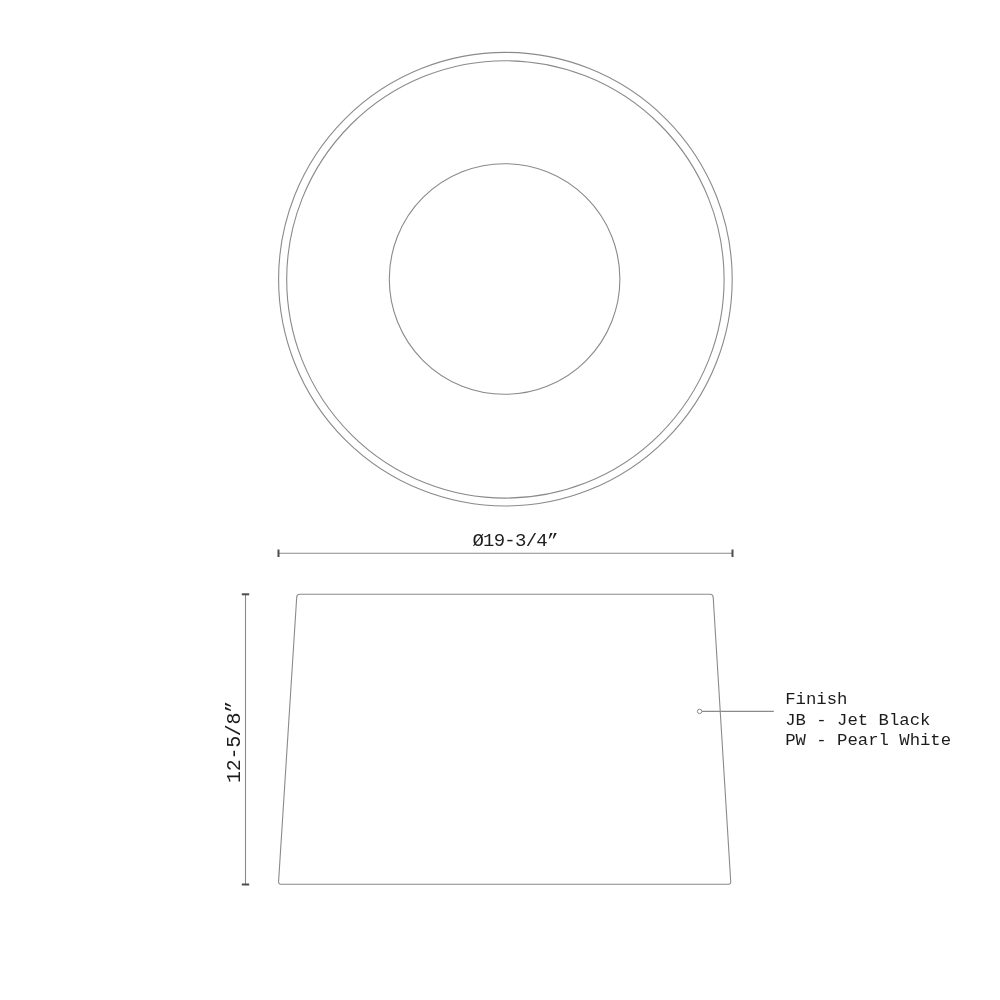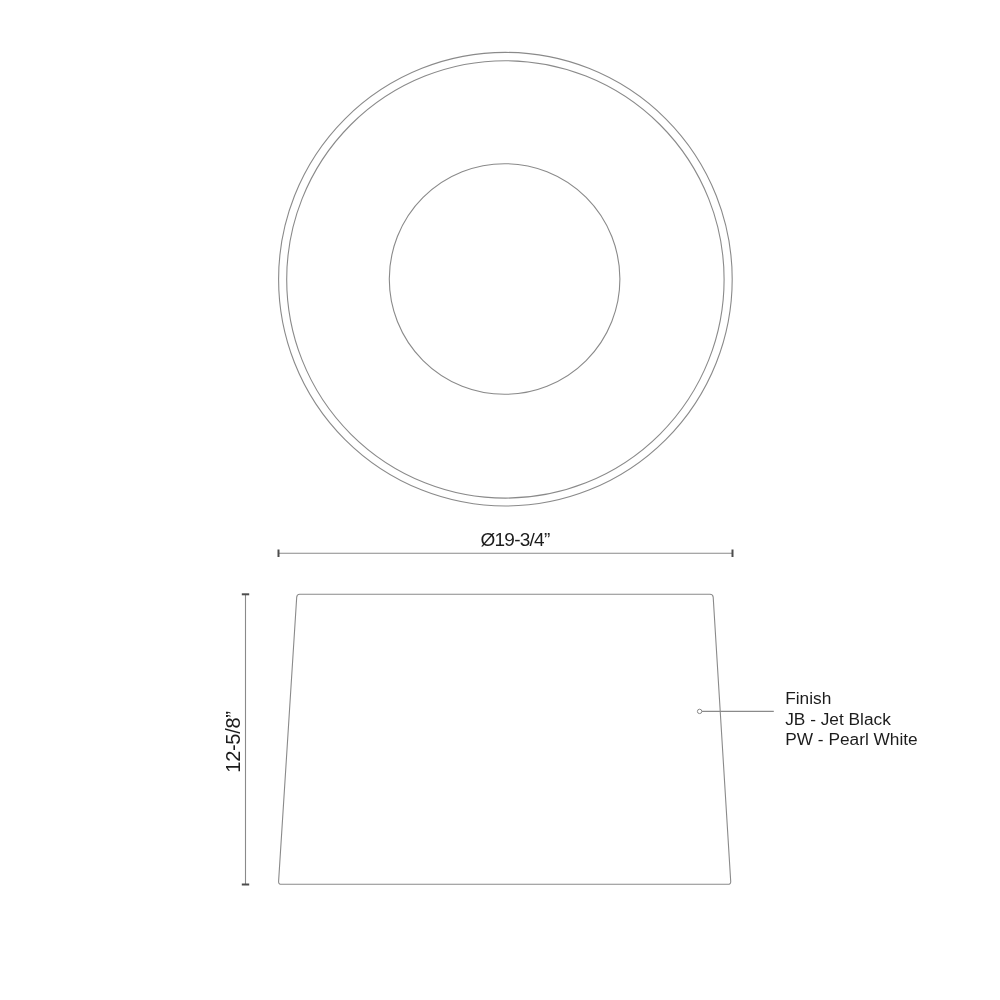--- a/index.html
+++ b/index.html
@@ -1,17 +1,17 @@
 <!DOCTYPE html>
 <html><head>
 <meta charset="utf-8">
 <style>
   html,body{margin:0;padding:0;background:#ffffff;}
   .page{position:relative;width:1000px;height:1000px;background:#ffffff;overflow:hidden;
-        font-family:Liberation Sans, sans-serif;}
+        font-family:Liberation Mono, monospace;}
 </style>
 </head>
 <body>
 <div class="page">
 <svg width="1000" height="1000" viewBox="0 0 1000 1000" xmlns="http://www.w3.org/2000/svg">
 
   <circle cx="505.4" cy="279.2" r="226.8" fill="none" stroke="#8a8a8a" stroke-width="1.1"></circle>
 
   <circle cx="505.4" cy="279.4" r="218.7" fill="none" stroke="#8a8a8a" stroke-width="1.1"></circle>
 

